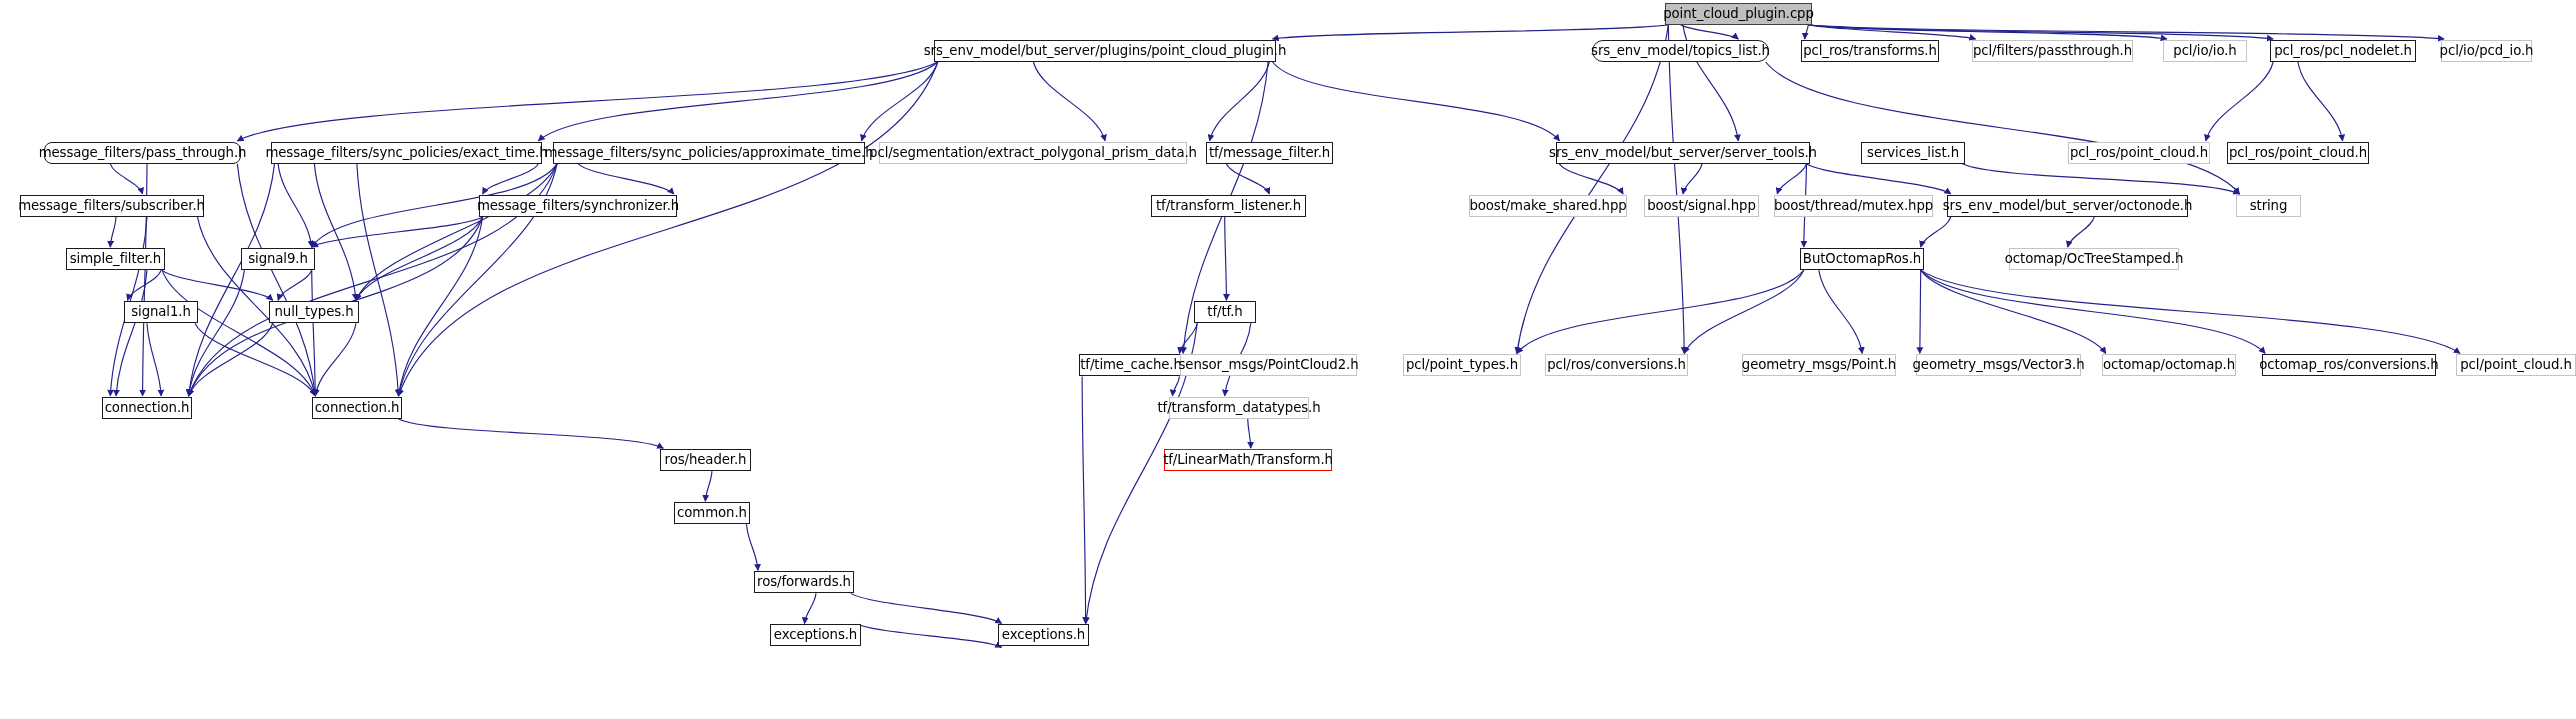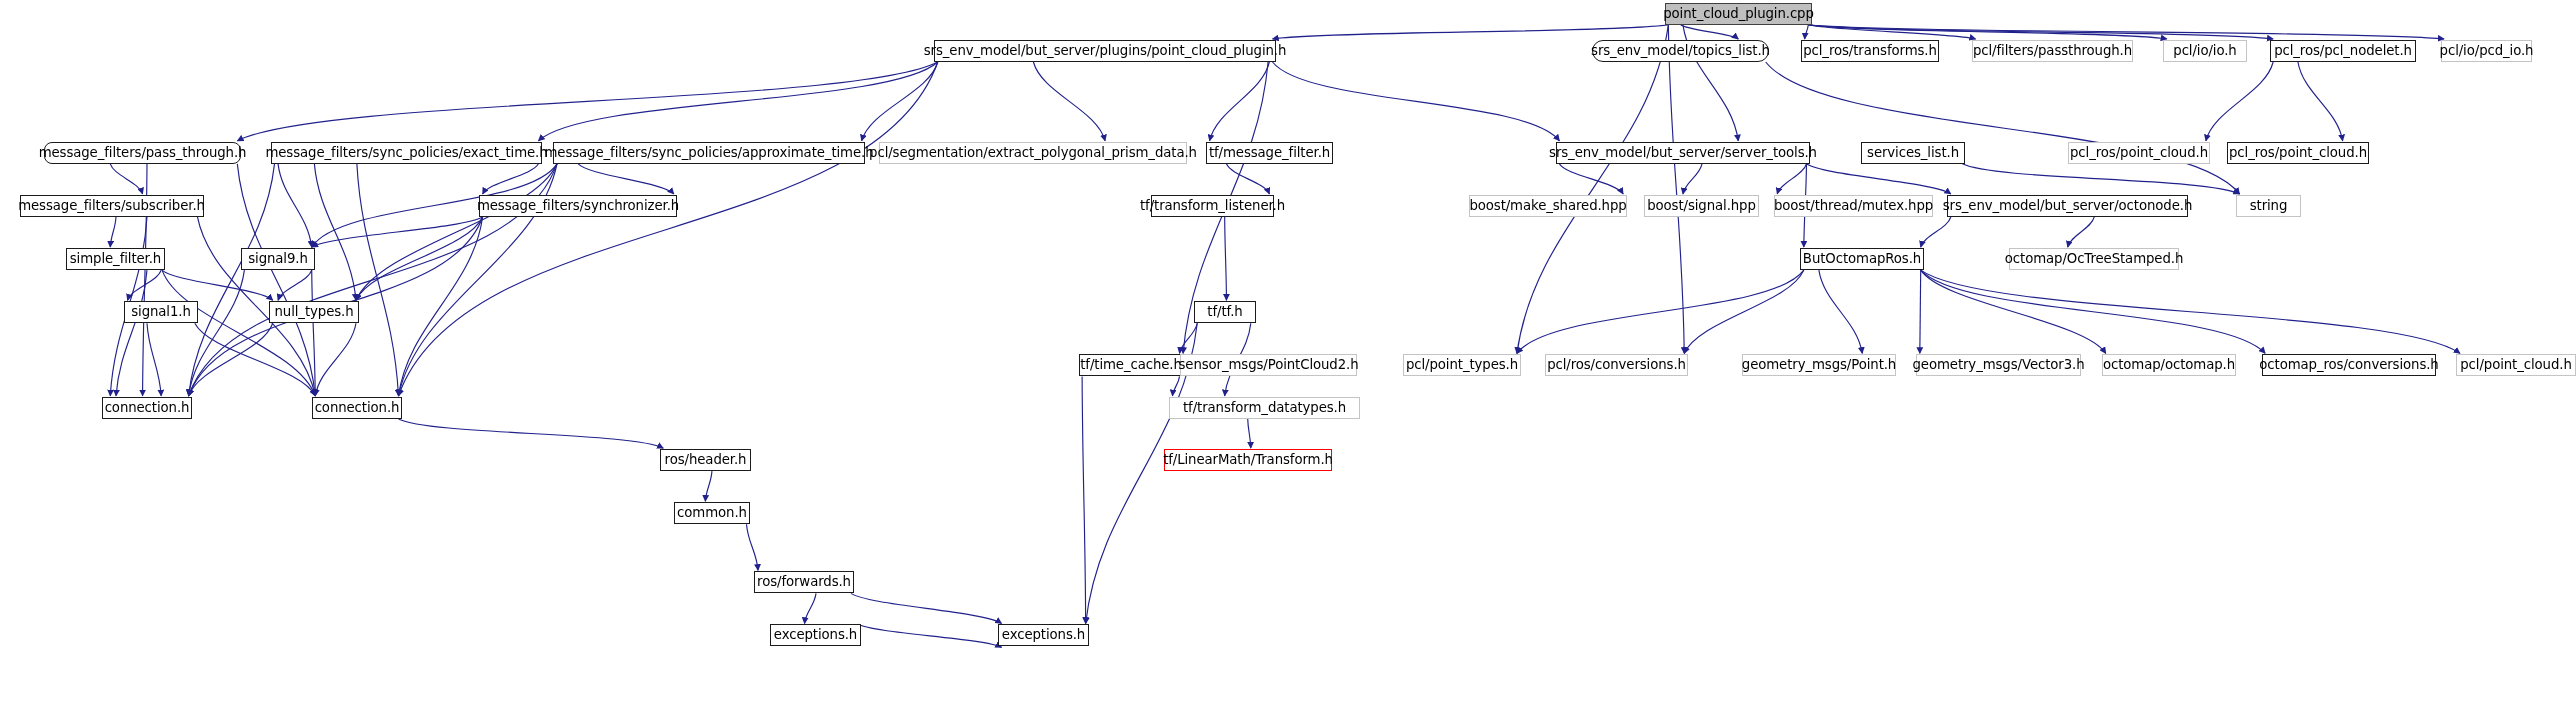--- a/index.html
+++ b/index.html
@@ -176,21 +176,21 @@
     </div>
     <div class="node strong" style="left: 2227px; top: 142px; width: 142px;">
       <span class="lbl">pcl_ros/point_cloud.h</span>
     </div>
     <div class="node strong" style="left: 19.5px; top: 195px; width: 184px;">
       <span class="lbl">message_filters/subscriber.h</span>
     </div>
     <div class="node strong" style="left: 479px; top: 195px; width: 198px;">
       <span class="lbl">message_filters/synchronizer.h</span>
     </div>
-    <div class="node strong" style="left: 1151px; top: 195px; width: 123px;">
+    <div class="node strong" style="left: 1151px; top: 195px; width: 155px;">
       <span class="lbl">tf/transform_listener.h</span>
     </div>
     <div class="node" style="left: 1469px; top: 195px; width: 158px;">
       <span class="lbl">boost/make_shared.hpp</span>
     </div>
     <div class="node" style="left: 1644px; top: 195px; width: 115px;">
       <span class="lbl">boost/signal.hpp</span>
     </div>
     <div class="node" style="left: 1774px; top: 195px; width: 159px;">
       <span class="lbl">boost/thread/mutex.hpp</span>
@@ -248,21 +248,21 @@
     </div>
     <div class="node" style="left: 2456px; top: 354px; width: 120px;">
       <span class="lbl">pcl/point_cloud.h</span>
     </div>
     <div class="node strong" style="left: 102px; top: 397px; width: 90px;">
       <span class="lbl">connection.h</span>
     </div>
     <div class="node strong" style="left: 312px; top: 397px; width: 90px;">
       <span class="lbl">connection.h</span>
     </div>
-    <div class="node" style="left: 1169px; top: 397px; width: 191px;">
+    <div class="node" style="left: 1169px; top: 397px; width: 140px;">
       <span class="lbl">tf/transform_datatypes.h</span>
     </div>
     <div class="node warn" style="left: 1164px; top: 449px; width: 168px;">
       <span class="lbl">tf/LinearMath/Transform.h</span>
     </div>
     <div class="node strong" style="left: 660px; top: 449px; width: 91px;">
       <span class="lbl">ros/header.h</span>
     </div>
     <div class="node strong" style="left: 674px; top: 502px; width: 76px;">
       <span class="lbl">common.h</span>

